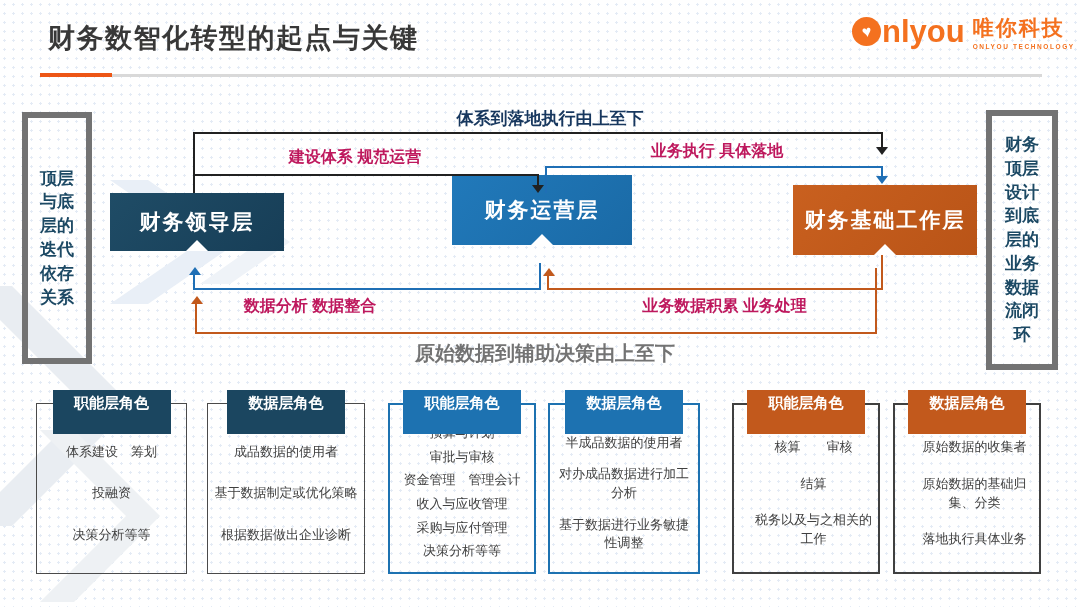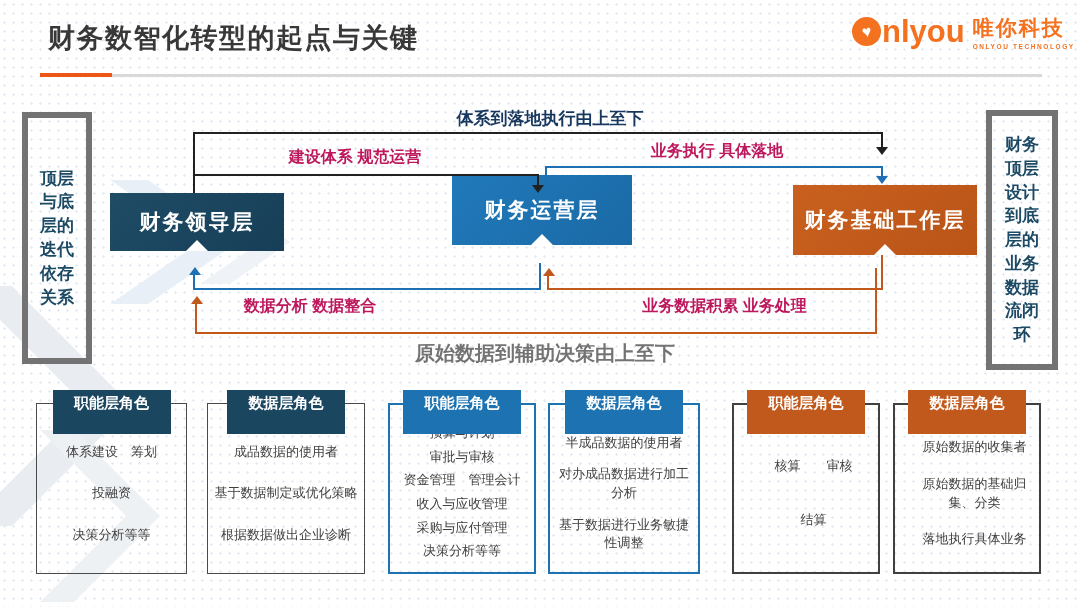--- a/index.html
+++ b/index.html
@@ -188,20 +188,21 @@
       <div class="card-item">对办成品数据进行加工分析</div>
       <div class="card-item">基于数据进行业务敏捷性调整</div>
     </div>
     <div class="card-tab">数据层角色</div>
   </div>
 
   <div class="card theme-orange" style="left:732px;width:148px;">
     <div class="card-body">
       <div class="card-item">核算　　审核</div>
       <div class="card-item">结算</div>
+      <div class="card-item">税务以及与之相关的工作</div>
     </div>
     <div class="card-tab">职能层角色</div>
   </div>
 
   <div class="card theme-orange" style="left:893px;width:148px;">
     <div class="card-body">
       <div class="card-item">原始数据的收集者</div>
       <div class="card-item">原始数据的基础归集、分类</div>
       <div class="card-item">落地执行具体业务</div>
     </div>

